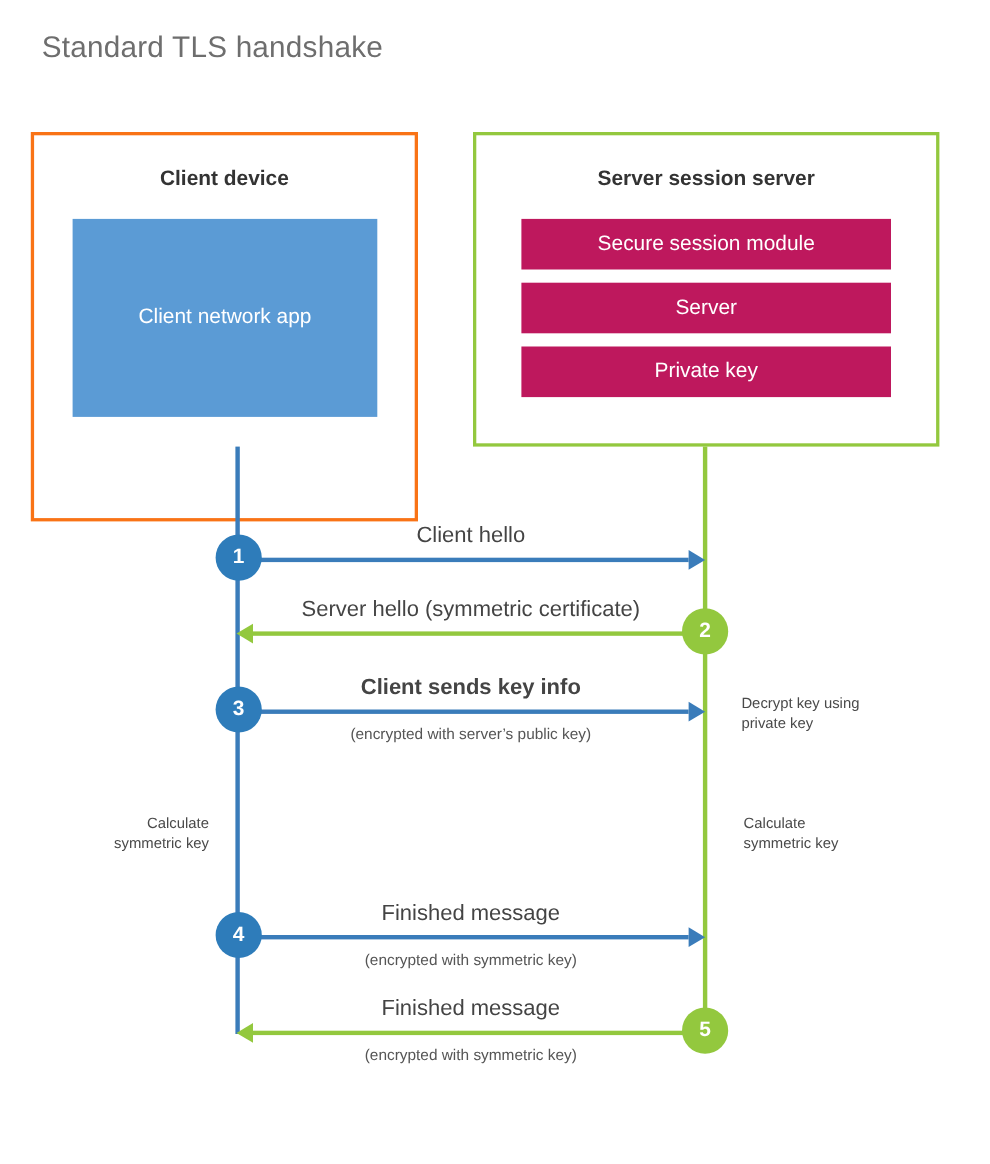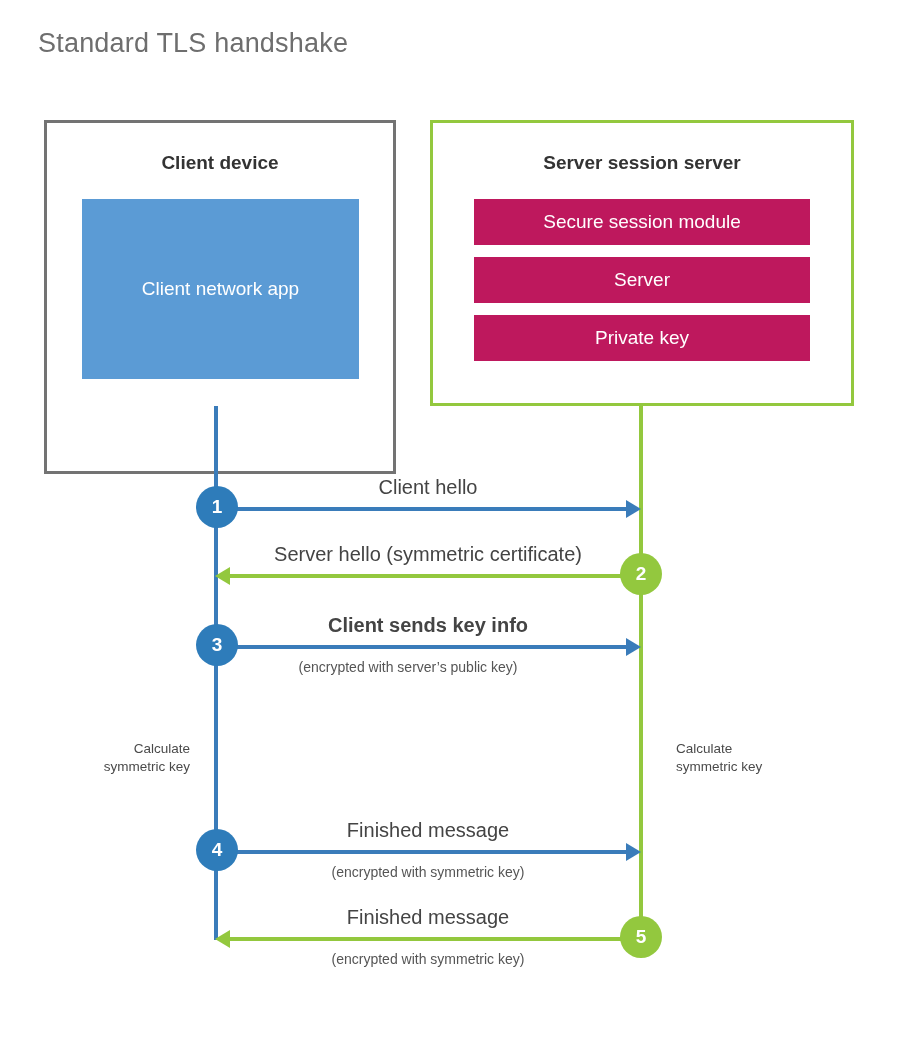--- a/index.html
+++ b/index.html
@@ -33,25 +33,25 @@
     white-space: nowrap;
   }
 
   
   .party-box {
     position: absolute;
     background: #ffffff;
     box-sizing: border-box;
   }
   .party-box.client {
-    left: 44px;
+    left: 28px;
     top: 120px;
     width: 352px;
     height: 354px;
-    border: 3px solid #737373;
+    border: 3px solid #f97316;
   }
   .party-box.server {
     left: 430px;
     top: 120px;
     width: 424px;
     height: 286px;
     border: 3px solid #93c83e;
   }
   .party-title {
     position: absolute;
@@ -230,24 +230,26 @@
     <div class="msg-line green" style="left:230px; width:411px;"></div>
     <div class="arrow-head left green" style="left:215px;"></div>
     <div class="msg-label above" style="left:428px;">Server hello (symmetric certificate)</div>
   </div>
   <div class="step-circle green" style="left:620px; top:553px;">2</div>
 
   <div class="msg" style="left:0; top:645px;">
     <div class="msg-line blue" style="left:216px; width:410px;"></div>
     <div class="arrow-head right blue" style="left:626px;"></div>
     <div class="msg-label above" style="left:428px;font-weight:bold;">Client sends key info</div>
-    <div class="msg-sublabel" style="left:408px;text-align:center;">(encrypted with server’s public key)</div>
+    <div class="msg-sublabel" style="left:428px;text-align:center;">(encrypted with server’s public key)</div>
   </div>
   <div class="step-circle blue" style="left:196px; top:624px;">3</div>
 
+  <div class="side-note right-note" style="left:674px; top:631px; width:190px;">Decrypt key using
+private key</div>
 
   <div class="side-note left-note" style="left:20px; top:740px; width:170px;">Calculate
 symmetric key</div>
   <div class="side-note right-note" style="left:676px; top:740px; width:190px;">Calculate
 symmetric key</div>
 
   <div class="msg" style="left:0; top:850px;">
     <div class="msg-line blue" style="left:216px; width:410px;"></div>
     <div class="arrow-head right blue" style="left:626px;"></div>
     <div class="msg-label above" style="left:428px;">Finished message</div>

